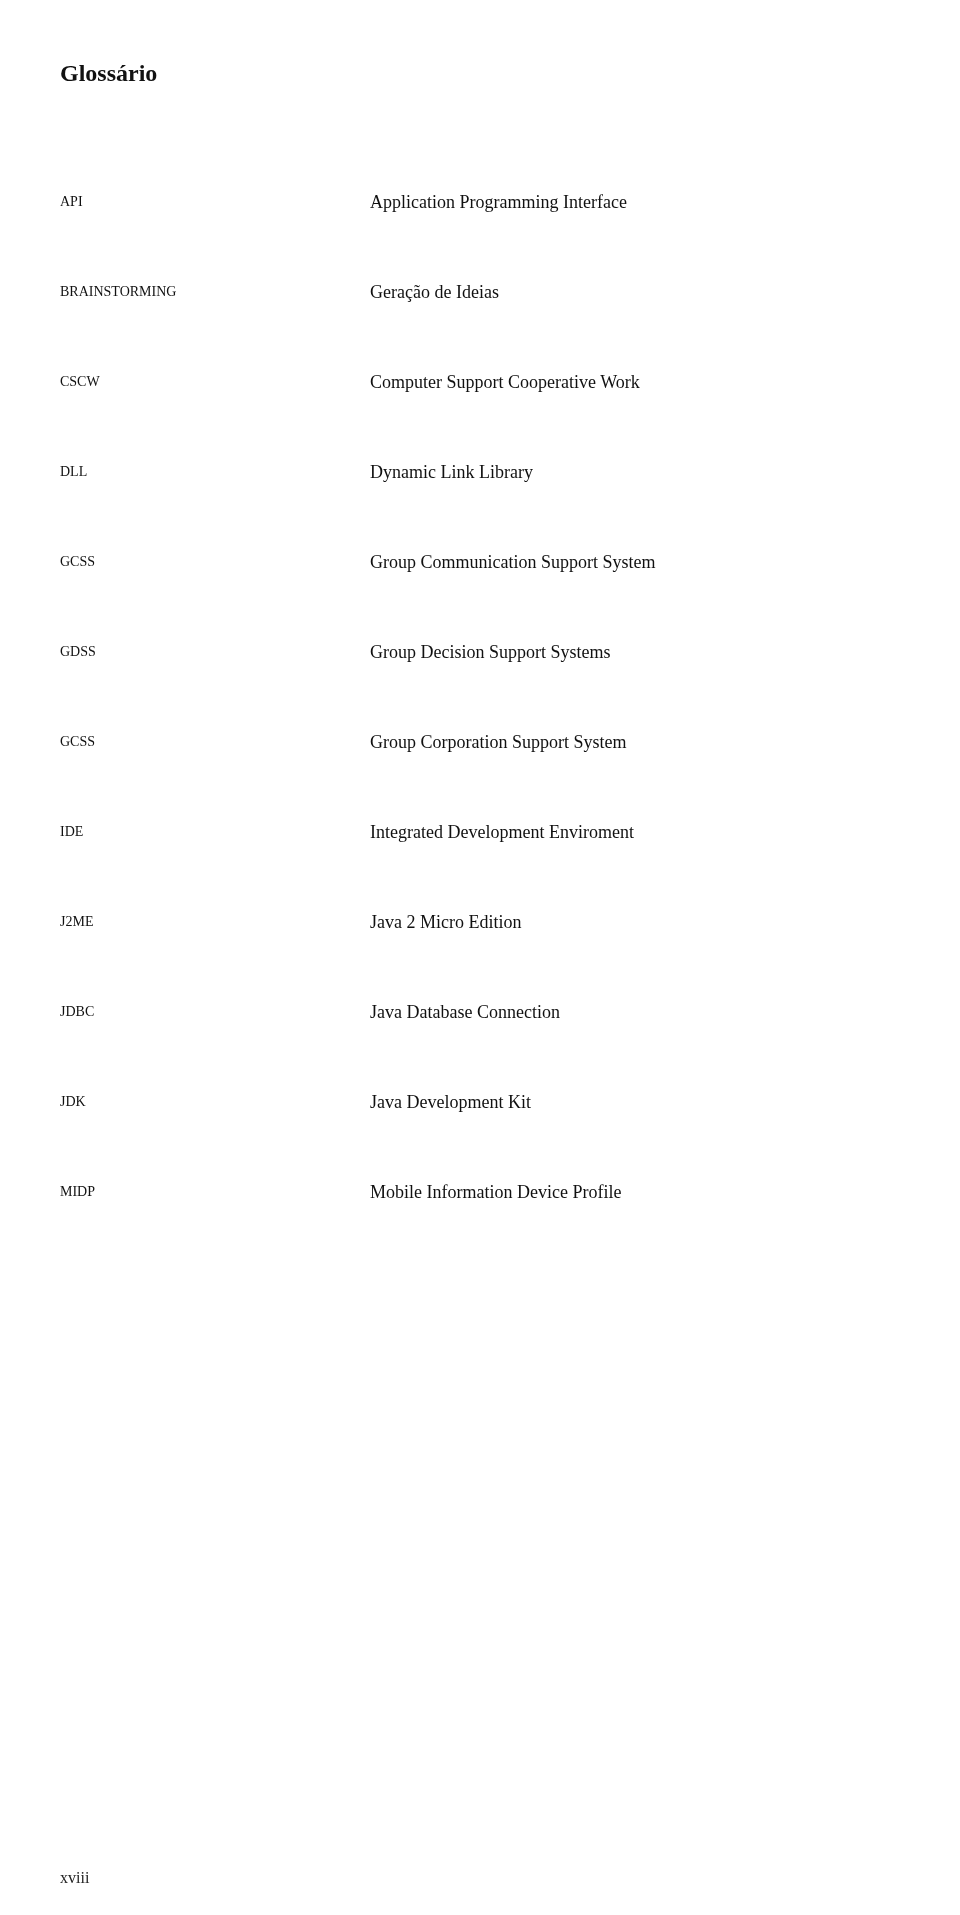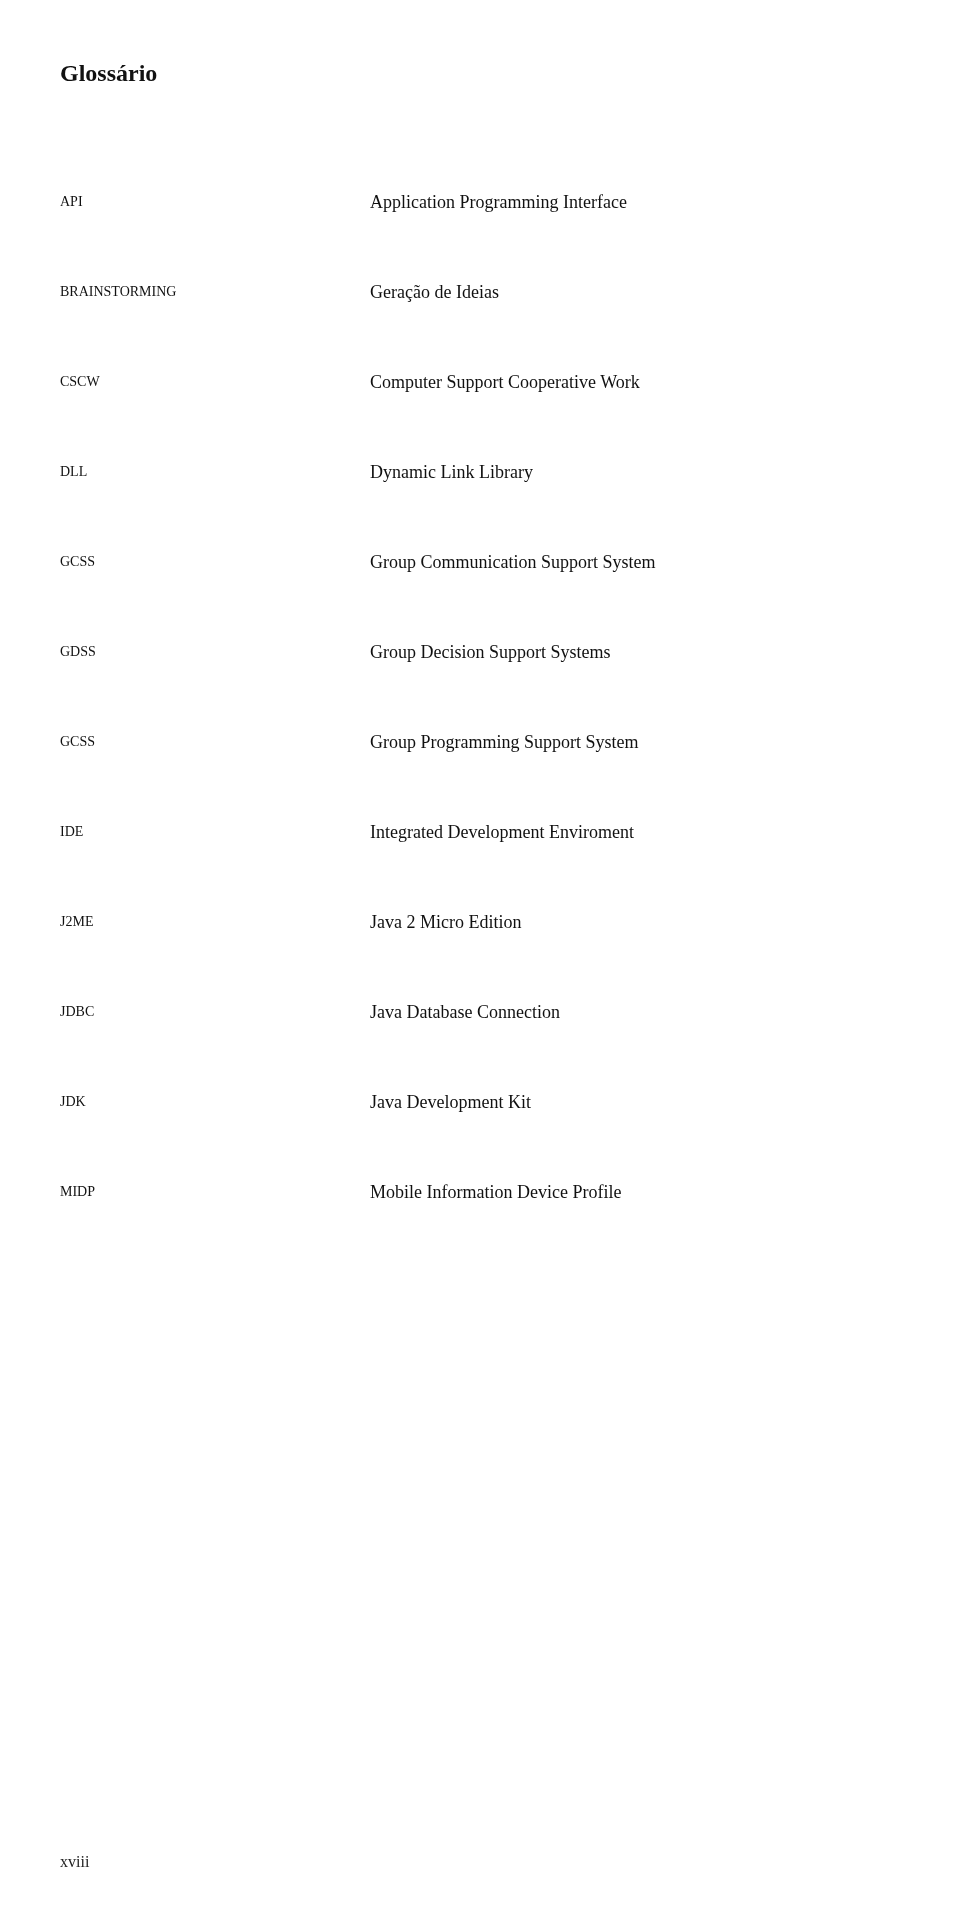--- a/index.html
+++ b/index.html
@@ -48,21 +48,21 @@
     }
 
     .def-col {
       font-size: 18px;
       color: #111;
       padding-left: 20px;
     }
 
     .page-footer {
       position: absolute;
-      bottom: 44px;
+      bottom: 28px;
       left: 60px;
       font-size: 16px;
       color: #222;
       text-align: right;
     }
   </style>
 </head>
 <body>
 
 <h1 class="page-title">Glossário</h1>
@@ -88,21 +88,21 @@
       <tr>
         <td class="term-col">GCSS</td>
         <td class="def-col">Group Communication Support System</td>
       </tr>
       <tr>
         <td class="term-col">GDSS</td>
         <td class="def-col">Group Decision Support Systems</td>
       </tr>
       <tr>
         <td class="term-col">GCSS</td>
-        <td class="def-col">Group Programming Support System</td>
+        <td class="def-col">Group Corporation Support System</td>
       </tr>
       <tr>
         <td class="term-col">IDE</td>
         <td class="def-col">Integrated Development Enviroment</td>
       </tr>
       <tr>
         <td class="term-col">J2ME</td>
         <td class="def-col">Java 2 Micro Edition</td>
       </tr>
       <tr>

